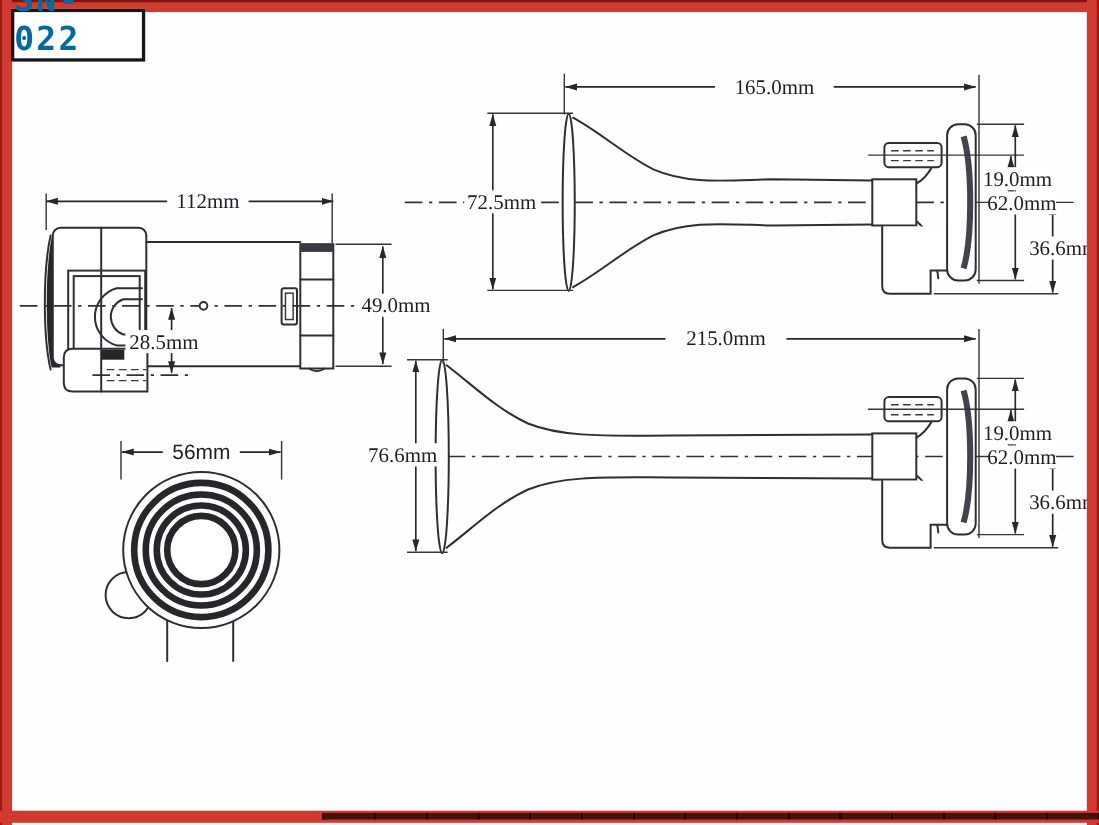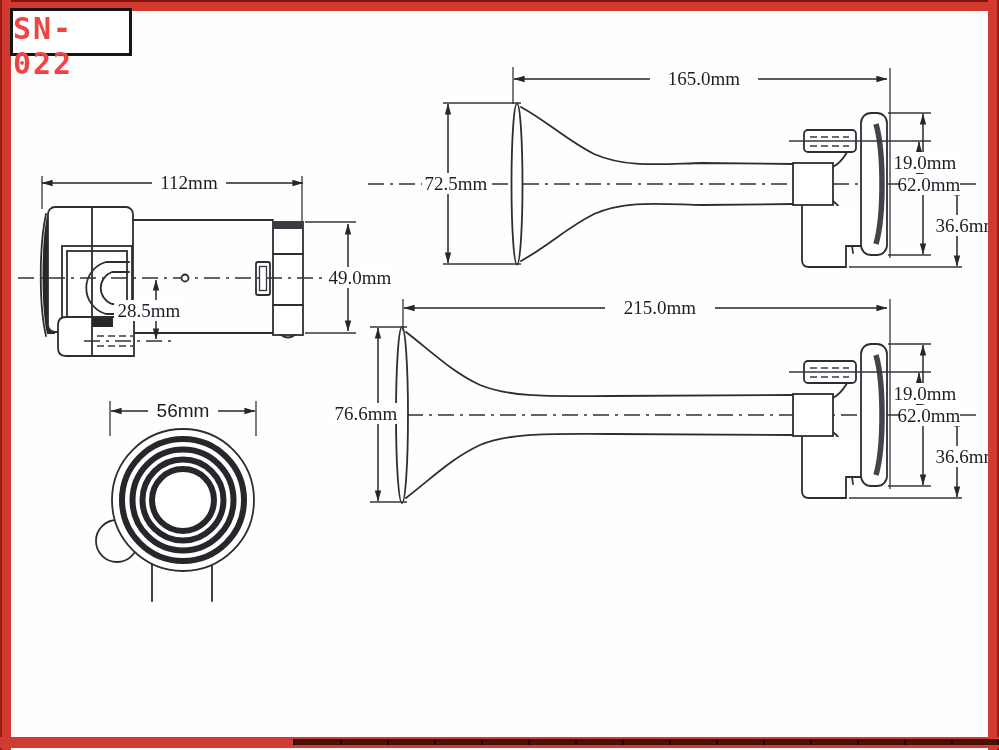--- a/index.html
+++ b/index.html
@@ -9,23 +9,23 @@
   .frame{position:absolute;background:#d03a31;}
   .frame-top{left:0;top:0;width:999px;height:9px;border-top:2px solid #7e130c;}
   .frame-left{left:0;top:0;width:9px;height:750px;border-left:2px solid #9a1b12;}
   .frame-right{right:0;top:0;width:9px;height:750px;border-right:2px solid #9a1b12;}
   .frame-bottom{left:0;top:737px;width:999px;height:11px;}
   .bottom-dark-strip{position:absolute;left:293px;top:739px;width:706px;height:6px;
       background:#451109;
       background-image:repeating-linear-gradient(90deg,#1f0604 0px,#1f0604 2px,rgba(0,0,0,0) 2px,rgba(0,0,0,0) 47px);}
   
   .badge{position:absolute;left:10px;top:8px;width:116px;height:42px;border:3px solid #161616;
-      background:#fff;display:flex;align-items:flex-start;justify-content:center;
+      background:#fff;display:flex;align-items:flex-end;justify-content:center;
       font-family:"DejaVu Sans Mono",monospace;font-weight:700;font-size:30px;
-      letter-spacing:2px;color:#ef4444;transform-origin:left top;}
+      letter-spacing:2px;color:#0369a1;transform-origin:left top;}
   
   svg{position:absolute;left:0;top:0;}
   .ln{stroke:#2d2d34;stroke-width:1.8;fill:none;stroke-linecap:round;}
   .thin{stroke:#34343c;stroke-width:1.3;fill:none;}
   .dim{stroke:#26262c;stroke-width:1.5;fill:none;}
   .cl{stroke:#30303a;stroke-width:1.5;fill:none;stroke-dasharray:16 6 3 6;}
   .hid{stroke:#3a3a42;stroke-width:1.3;fill:none;stroke-dasharray:7 4;}
   .wfill{fill:#ffffff;}
   .dark{fill:#26262b;stroke:none;}
   .dim-t{font-family:"Liberation Serif",serif;font-size:19px;fill:#1d1d26;text-anchor:middle;}

